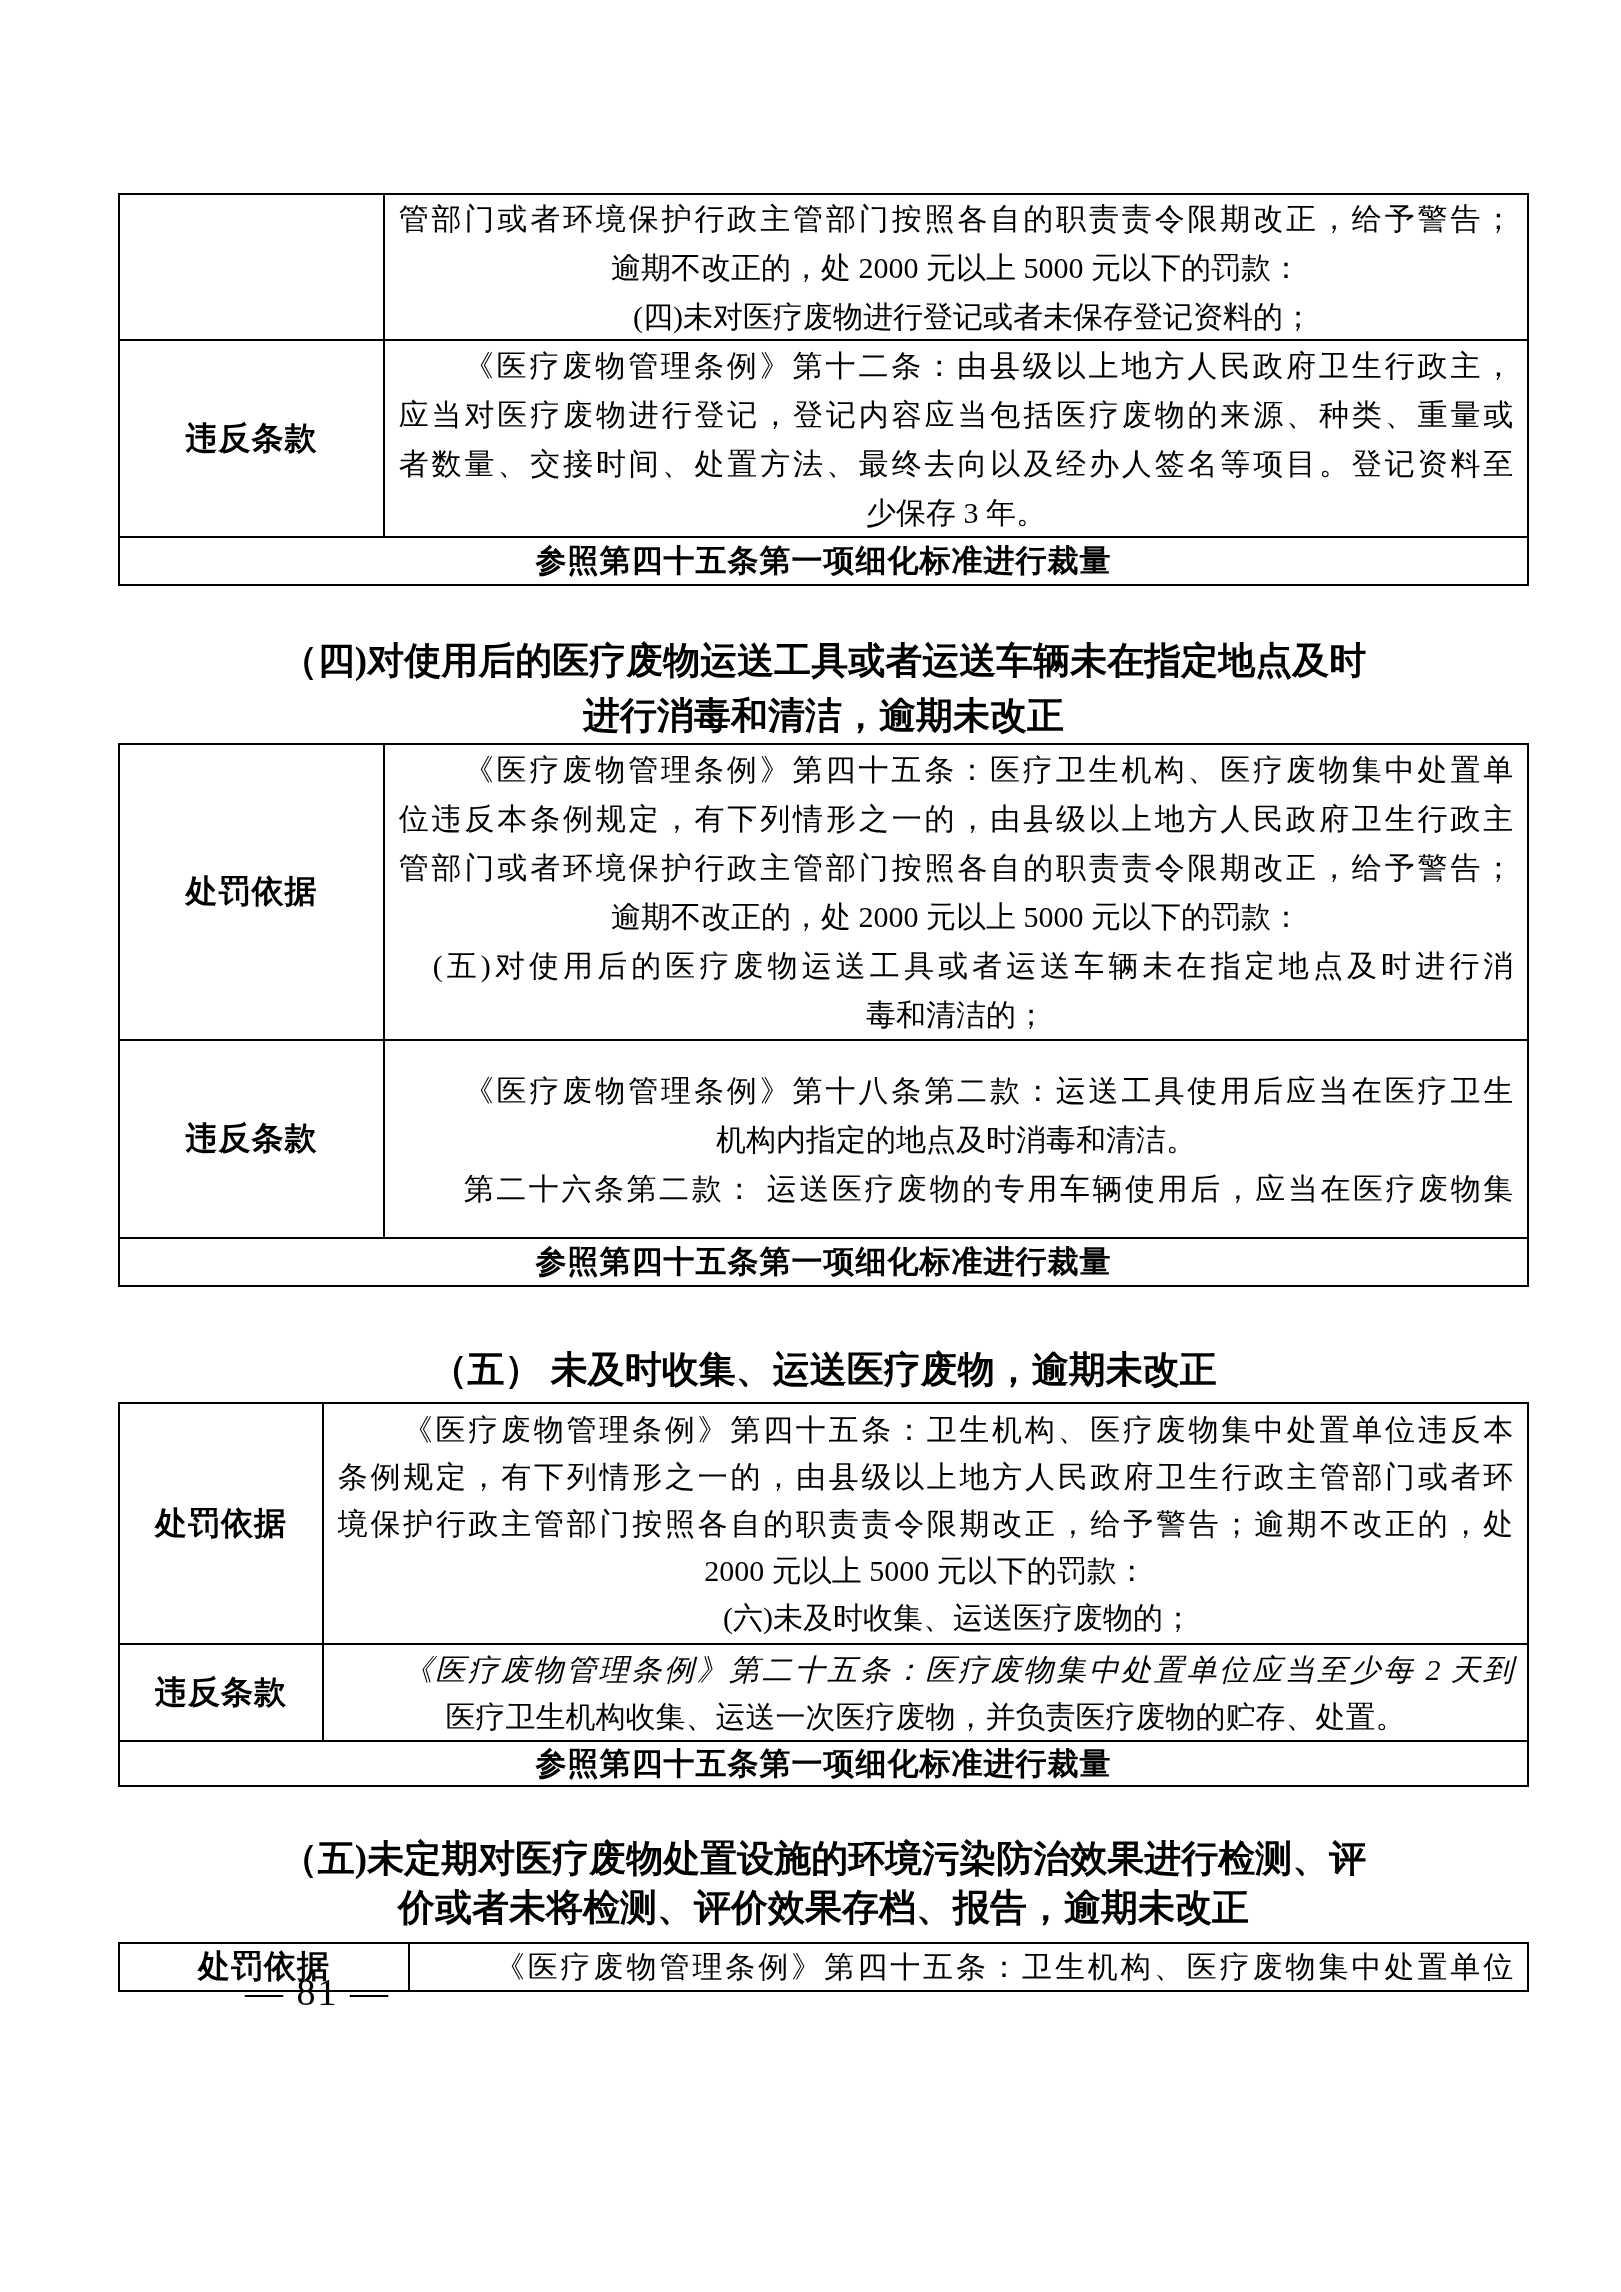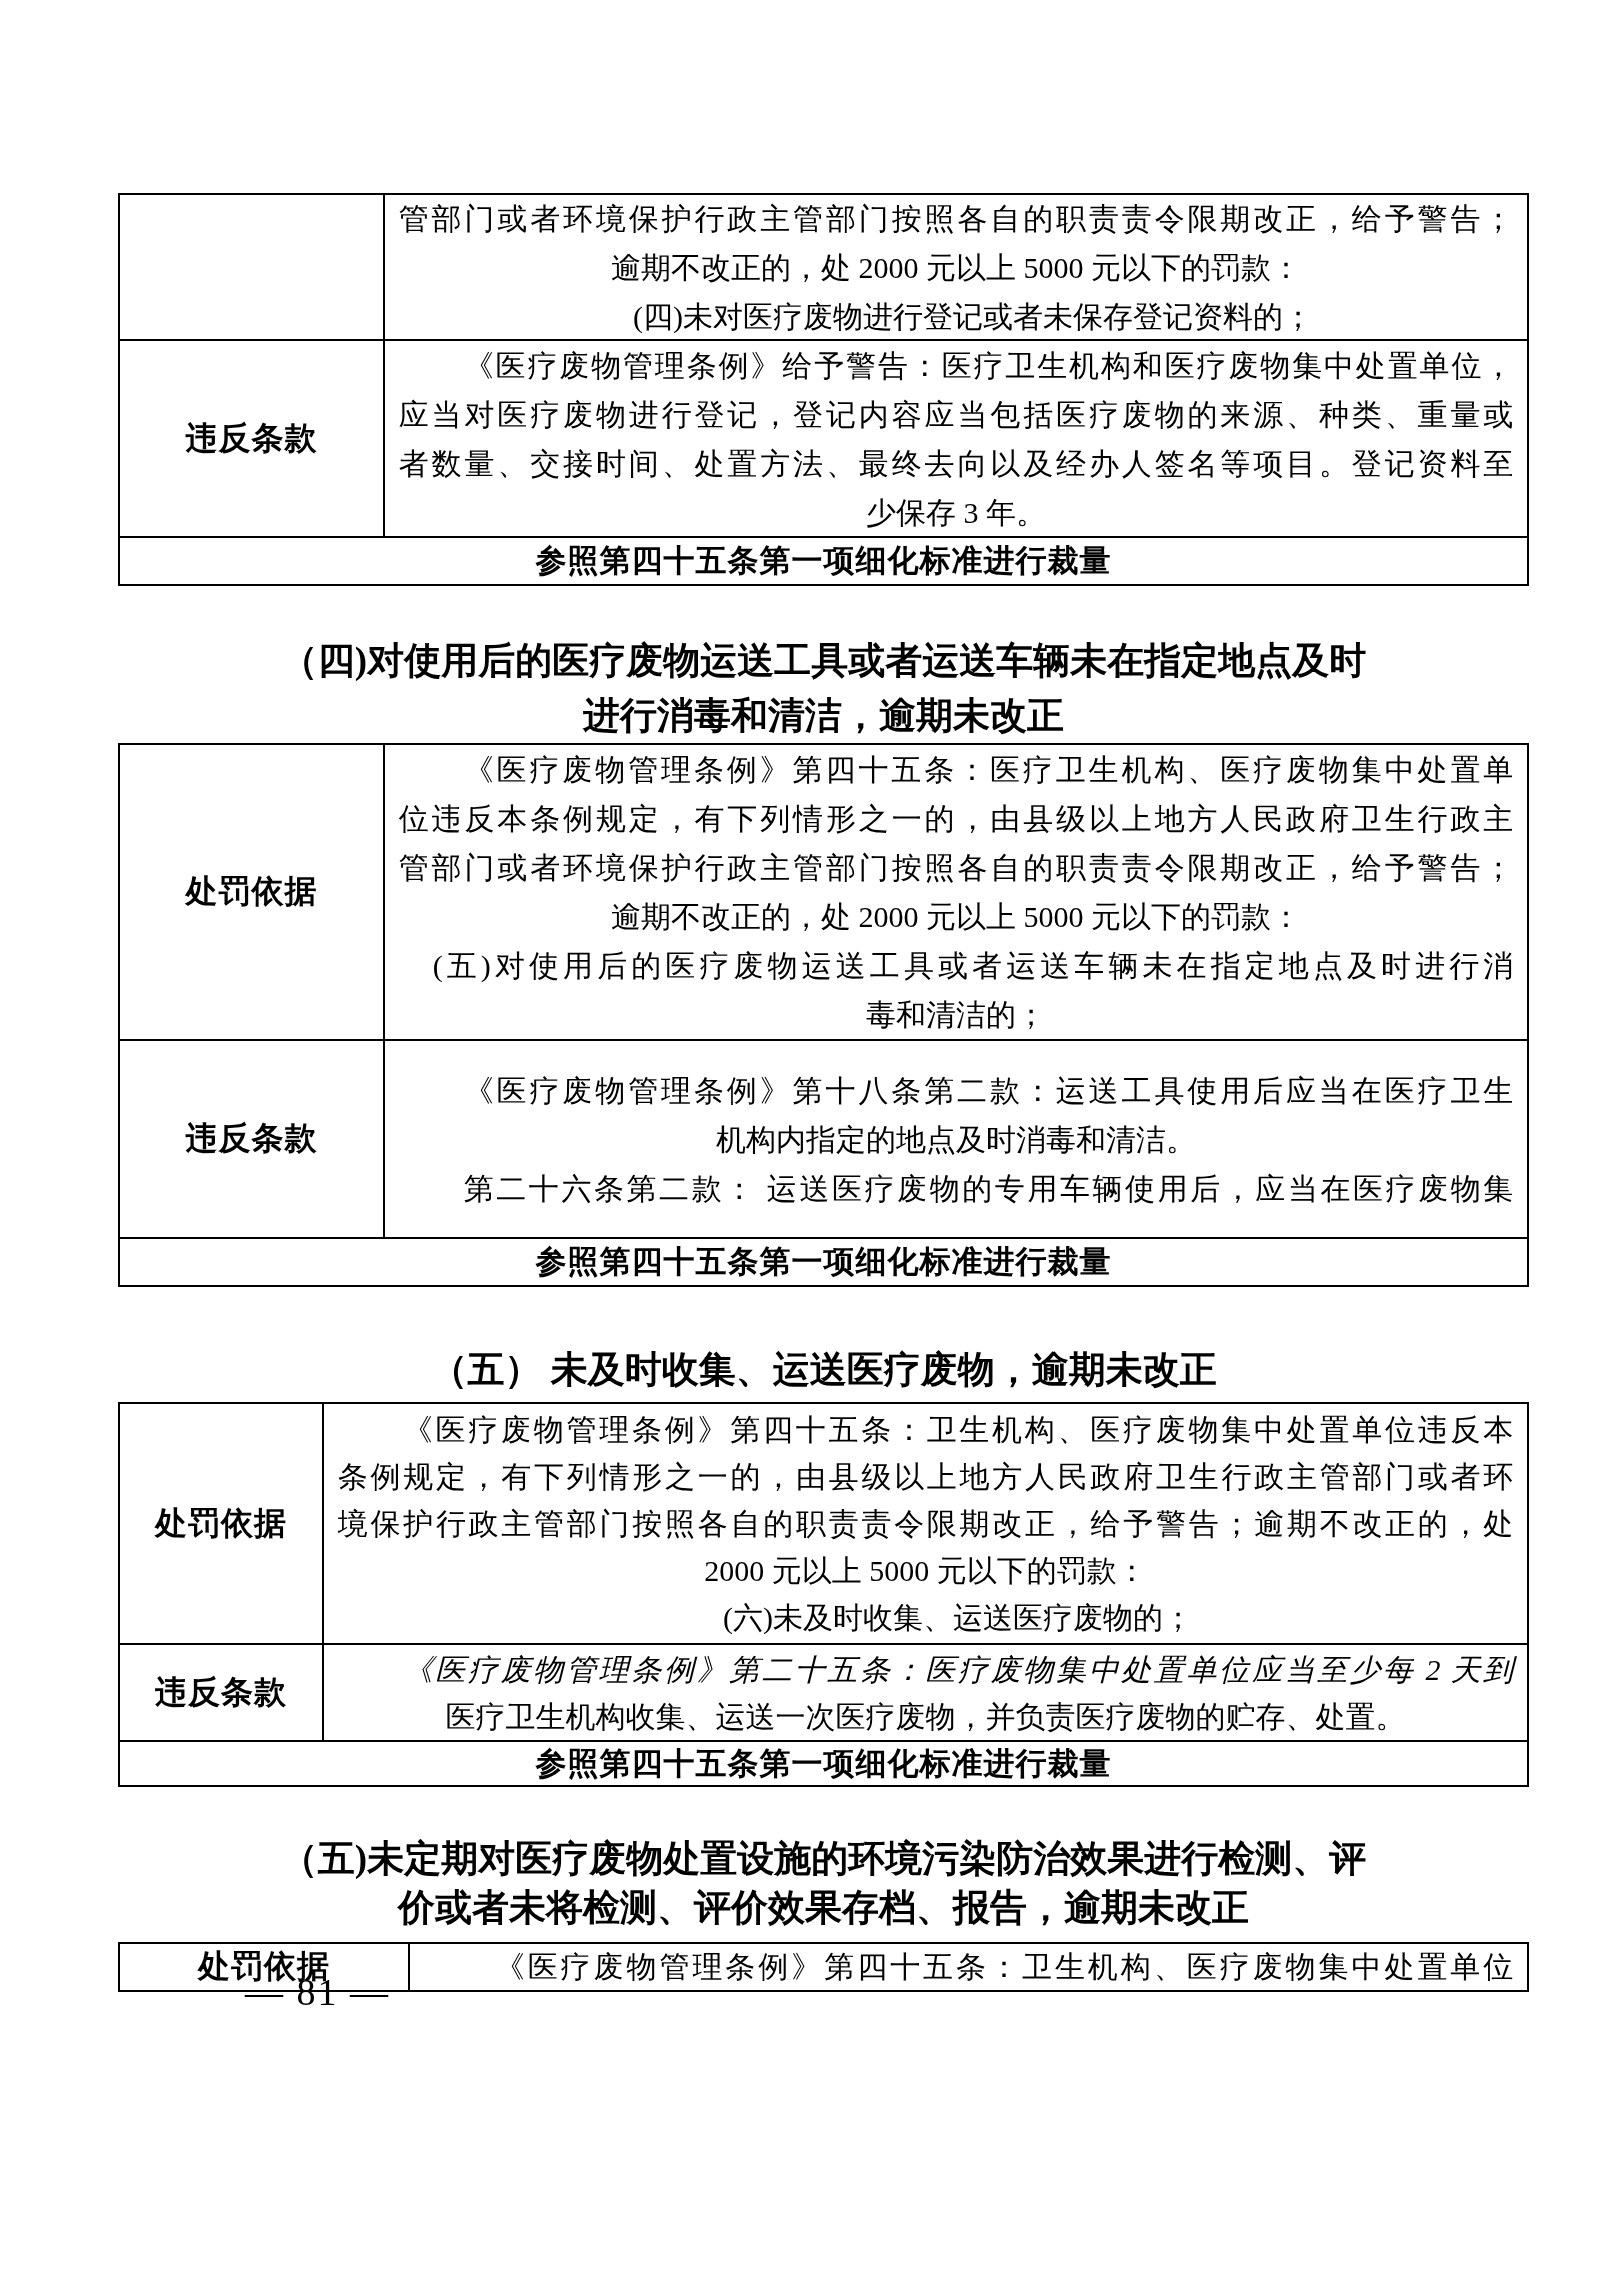--- a/index.html
+++ b/index.html
@@ -65,21 +65,21 @@
           <div class="line fill">管部门或者环境保护行政主管部门按照各自的职责责令限期改正，给予警告；</div>
           <div class="line">逾期不改正的，处 2000 元以上 5000 元以下的罚款：</div>
           <div class="line" style="padding-left: 34px;">(四)未对医疗废物进行登记或者未保存登记资料的；</div>
         </div>
       </div>
       <div class="row r1">
         <div class="label-cell">
           <div class="row-label">违反条款</div>
         </div>
         <div class="content-cell">
-          <div class="line fill" style="padding-left: 65px;">《医疗废物管理条例》给予警告：医疗卫生机构和医疗废物集中处置单位，</div>
+          <div class="line fill" style="padding-left: 65px;">《医疗废物管理条例》第十二条：由县级以上地方人民政府卫生行政主，</div>
           <div class="line fill">应当对医疗废物进行登记，登记内容应当包括医疗废物的来源、种类、重量或</div>
           <div class="line fill">者数量、交接时间、处置方法、最终去向以及经办人签名等项目。登记资料至</div>
           <div class="line">少保存 3 年。</div>
         </div>
       </div>
       <div class="row rowM rM">
         <div class="mtext">参照第四十五条第一项细化标准进行裁量</div>
       </div>
     </div>
     <div class="heading h0">

